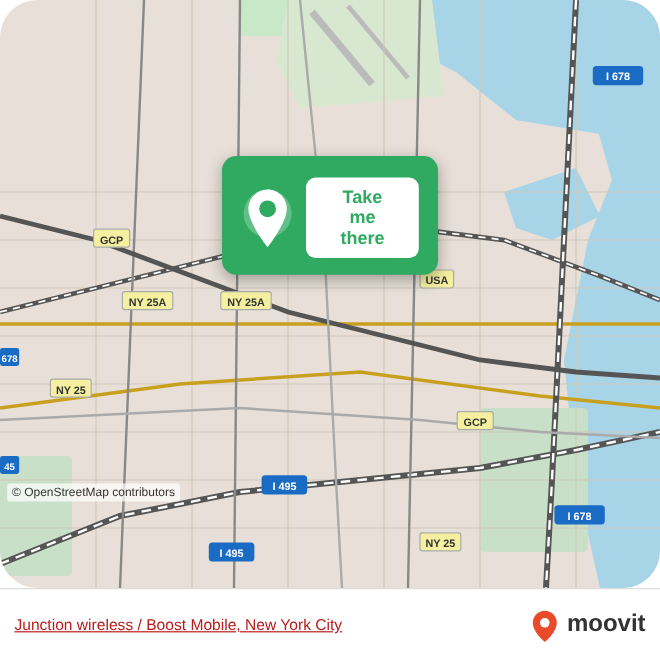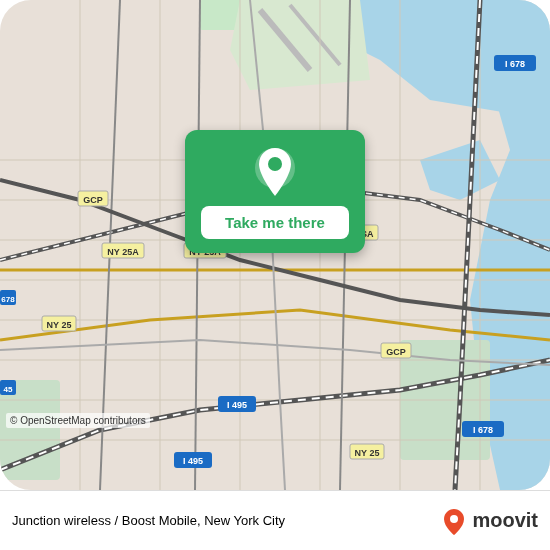--- a/index.html
+++ b/index.html
@@ -37,22 +37,23 @@
       align-items: center;
       justify-content: space-between;
       padding: 0 12px;
       border-top: 1px solid #ddd;
       position: relative;
       z-index: 10;
     }
 
     #location-text {
       font-size: 13px;
-      color: #000000;
+      color: #b91c1c;
       flex: 1;
+      text-decoration: underline;
     }
 
     #moovit-logo {
       display: flex;
       align-items: center;
       gap: 4px;
       font-size: 20px;
       font-weight: bold;
       color: #333;
     }
@@ -66,21 +67,21 @@
     #action-card {
       position: absolute;
       top: 130px;
       left: 50%;
       transform: translateX(-50%);
       background: #2faa60;
       border-radius: 12px;
       width: 180px;
       padding: 18px 16px 14px;
       display: flex;
-      flex-direction: column;
+      flex-direction: row;
       align-items: center;
       gap: 10px;
       z-index: 20;
       box-shadow: 0 4px 12px rgba(0,0,0,0.3);
     }
 
     #pin-icon-wrapper {
       width: 48px;
       height: 48px;
       display: flex;
@@ -97,21 +98,21 @@
       font-size: 15px;
       font-weight: 600;
       cursor: pointer;
       width: 100%;
       text-align: center;
     }
 
     
     #osm-attribution {
       position: absolute;
-      bottom: 62px;
+      bottom: 72px;
       left: 6px;
       font-size: 10px;
       color: #333;
       background: rgba(255,255,255,0.7);
       padding: 2px 4px;
       border-radius: 2px;
       z-index: 10;
     }
   </style>
 </head>

